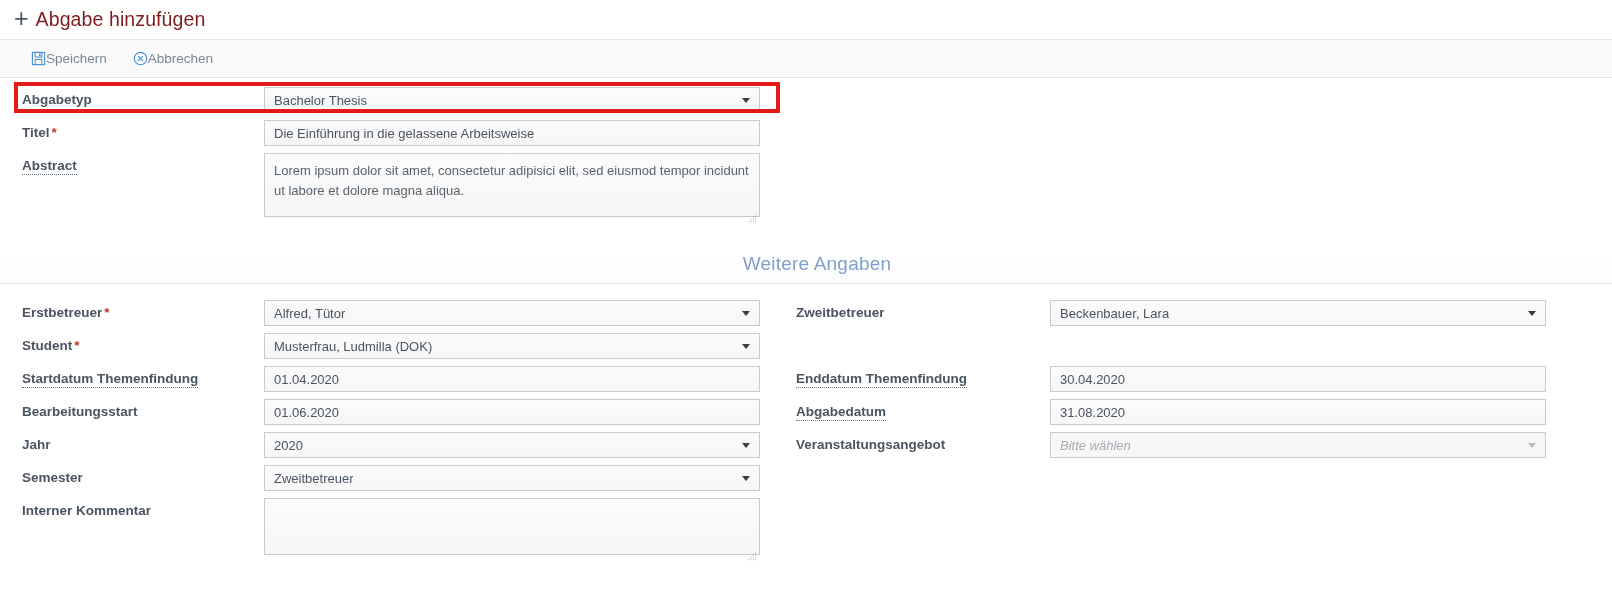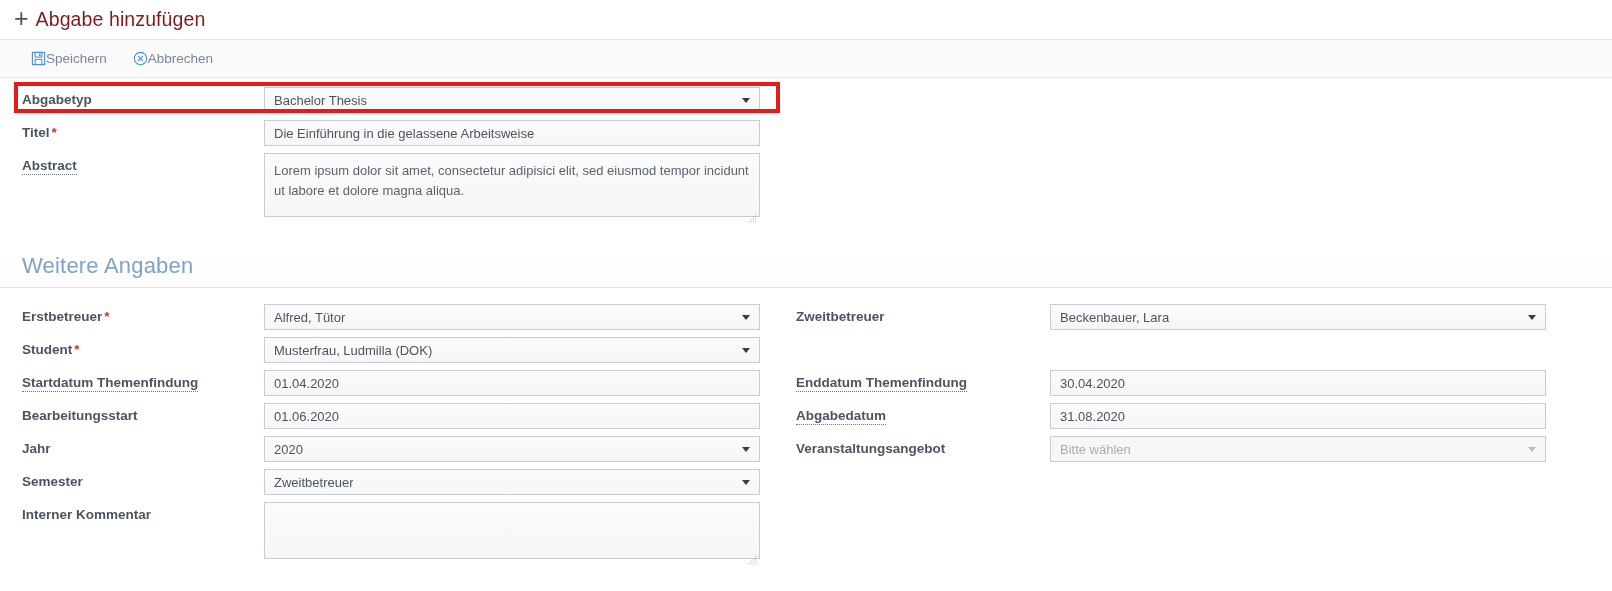--- a/index.html
+++ b/index.html
@@ -107,21 +107,21 @@
     font-size: 13px;
     color: #4b5561;
     display: flex;
     align-items: center;
     padding: 0 9px;
     position: relative;
   }
   .col-right .ctrl { width: 496px; }
 
   .ctrl .val { white-space: nowrap; overflow: hidden; }
-  .ctrl.placeholder .val { color: #a7adb4; }
+  .ctrl.placeholder .val { color: #a7adb4; font-style: italic; }
   .ctrl.disabled { background: #f7f7f7; }
 
   .caret {
     position: absolute;
     right: 9px; top: 50%;
     margin-top: -2px;
     width: 0; height: 0;
     border-left: 4.5px solid transparent;
     border-right: 4.5px solid transparent;
     border-top: 5px solid #3c3c3c;
@@ -153,24 +153,25 @@
 
   
   .section {
     margin-top: 32px;
     padding: 0 0 8px 22px;
     border-bottom: 1px solid #e0e2e5;
     background: linear-gradient(to bottom, #ffffff 0%, #fcfcfd 100%);
   }
   .section h2 {
     margin: 0;
-    font-size: 22px;
+    font-size: 19px;
     font-weight: 400;
     color: #7fa1cb;
     letter-spacing: .2px;
+    text-align: center;
   }
   .gap-16 { height: 16px; }
 
   
   .highlight-box {
     position: absolute;
     left: 14px;
     top: 82px;
     width: 766px;
     height: 31px;

